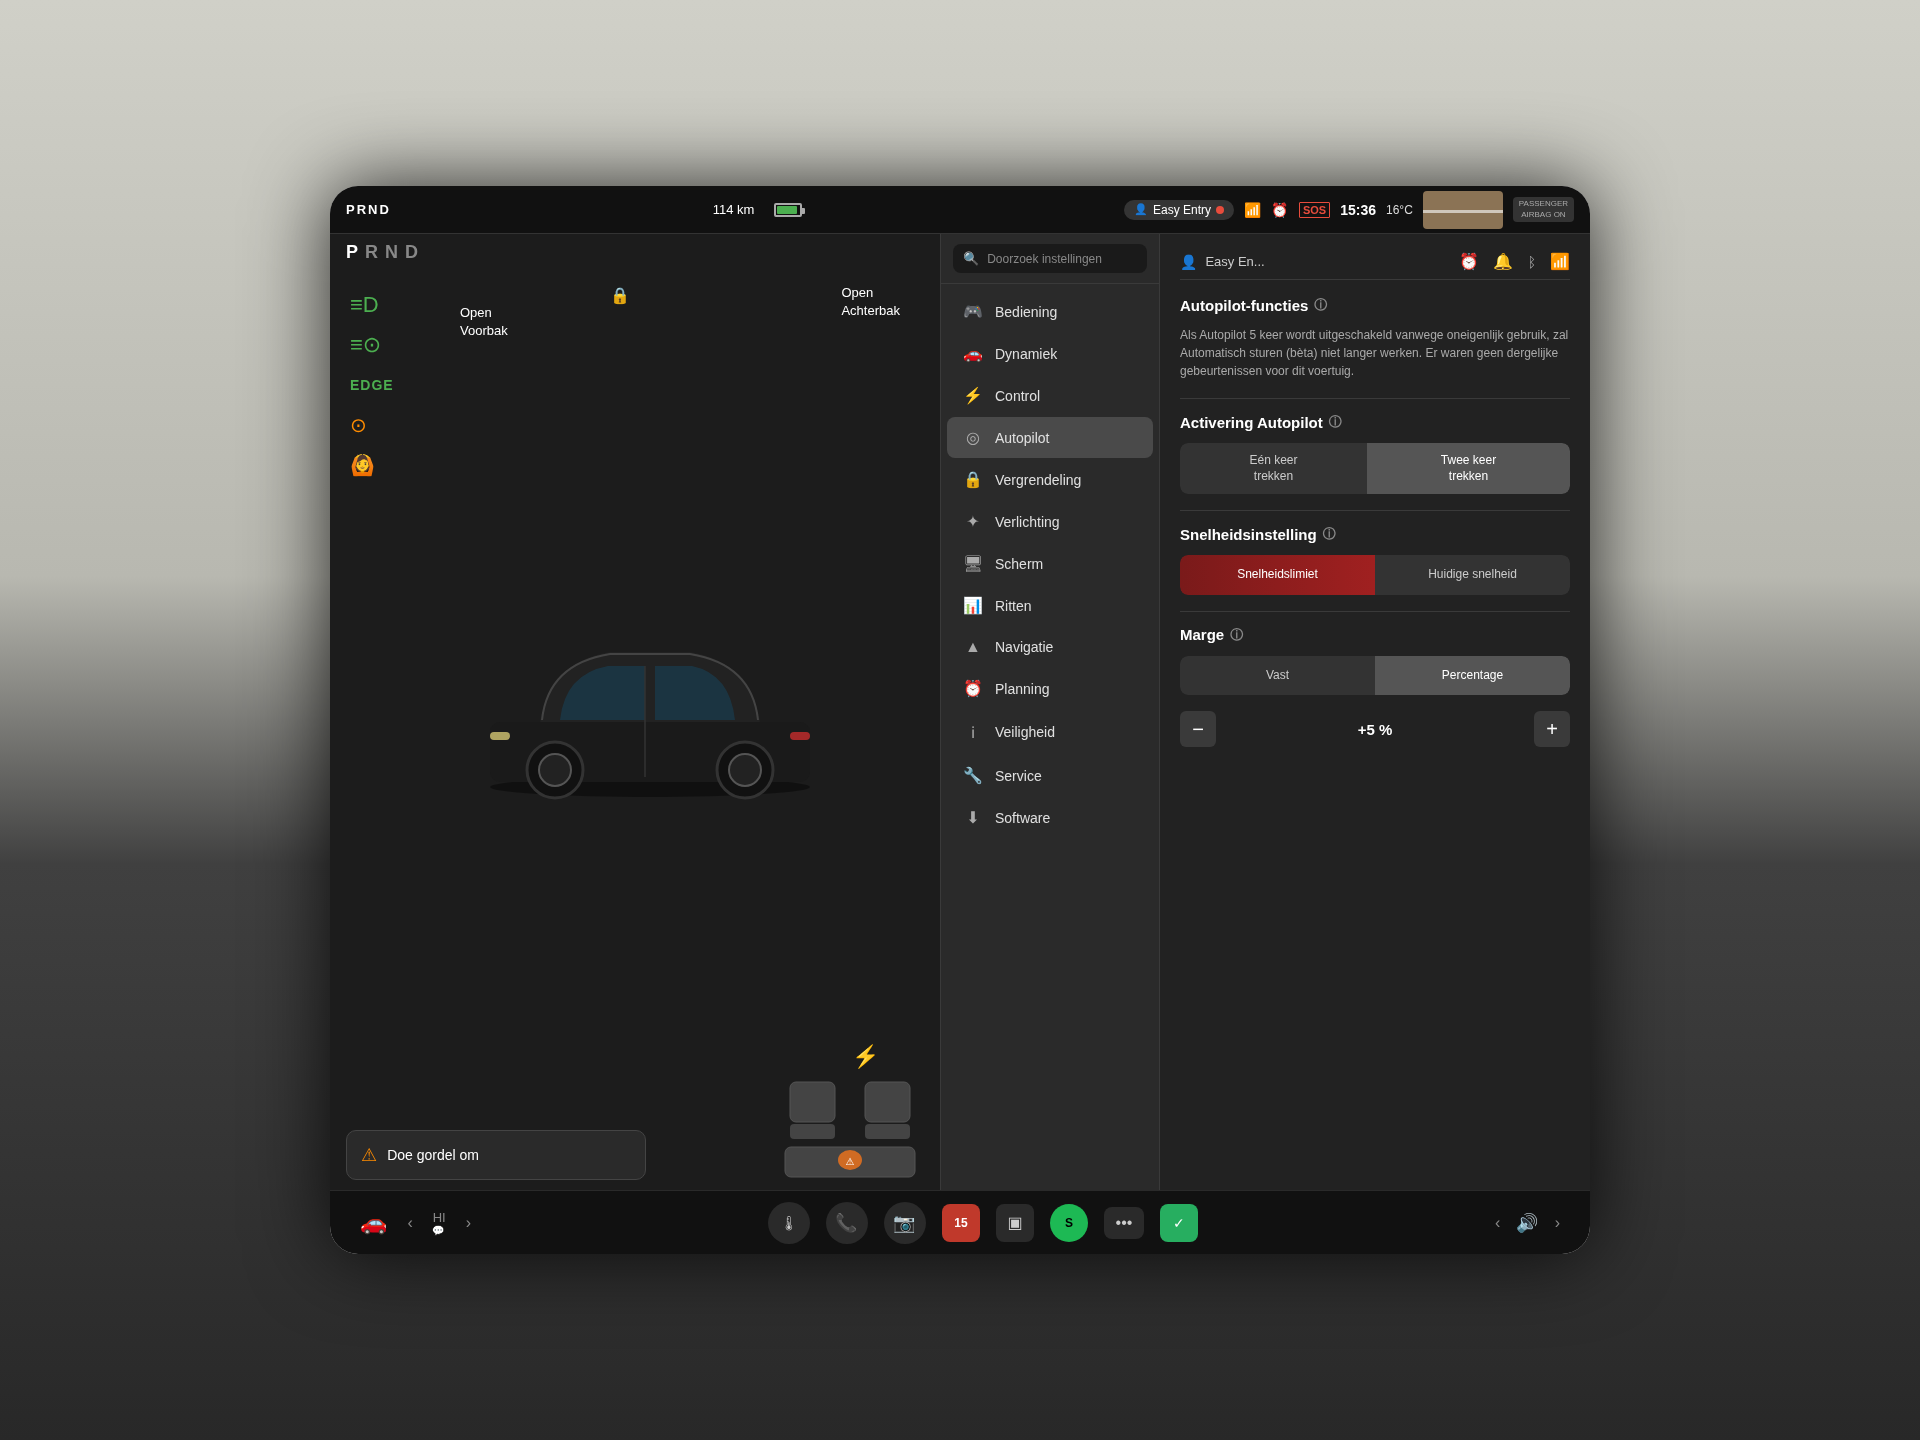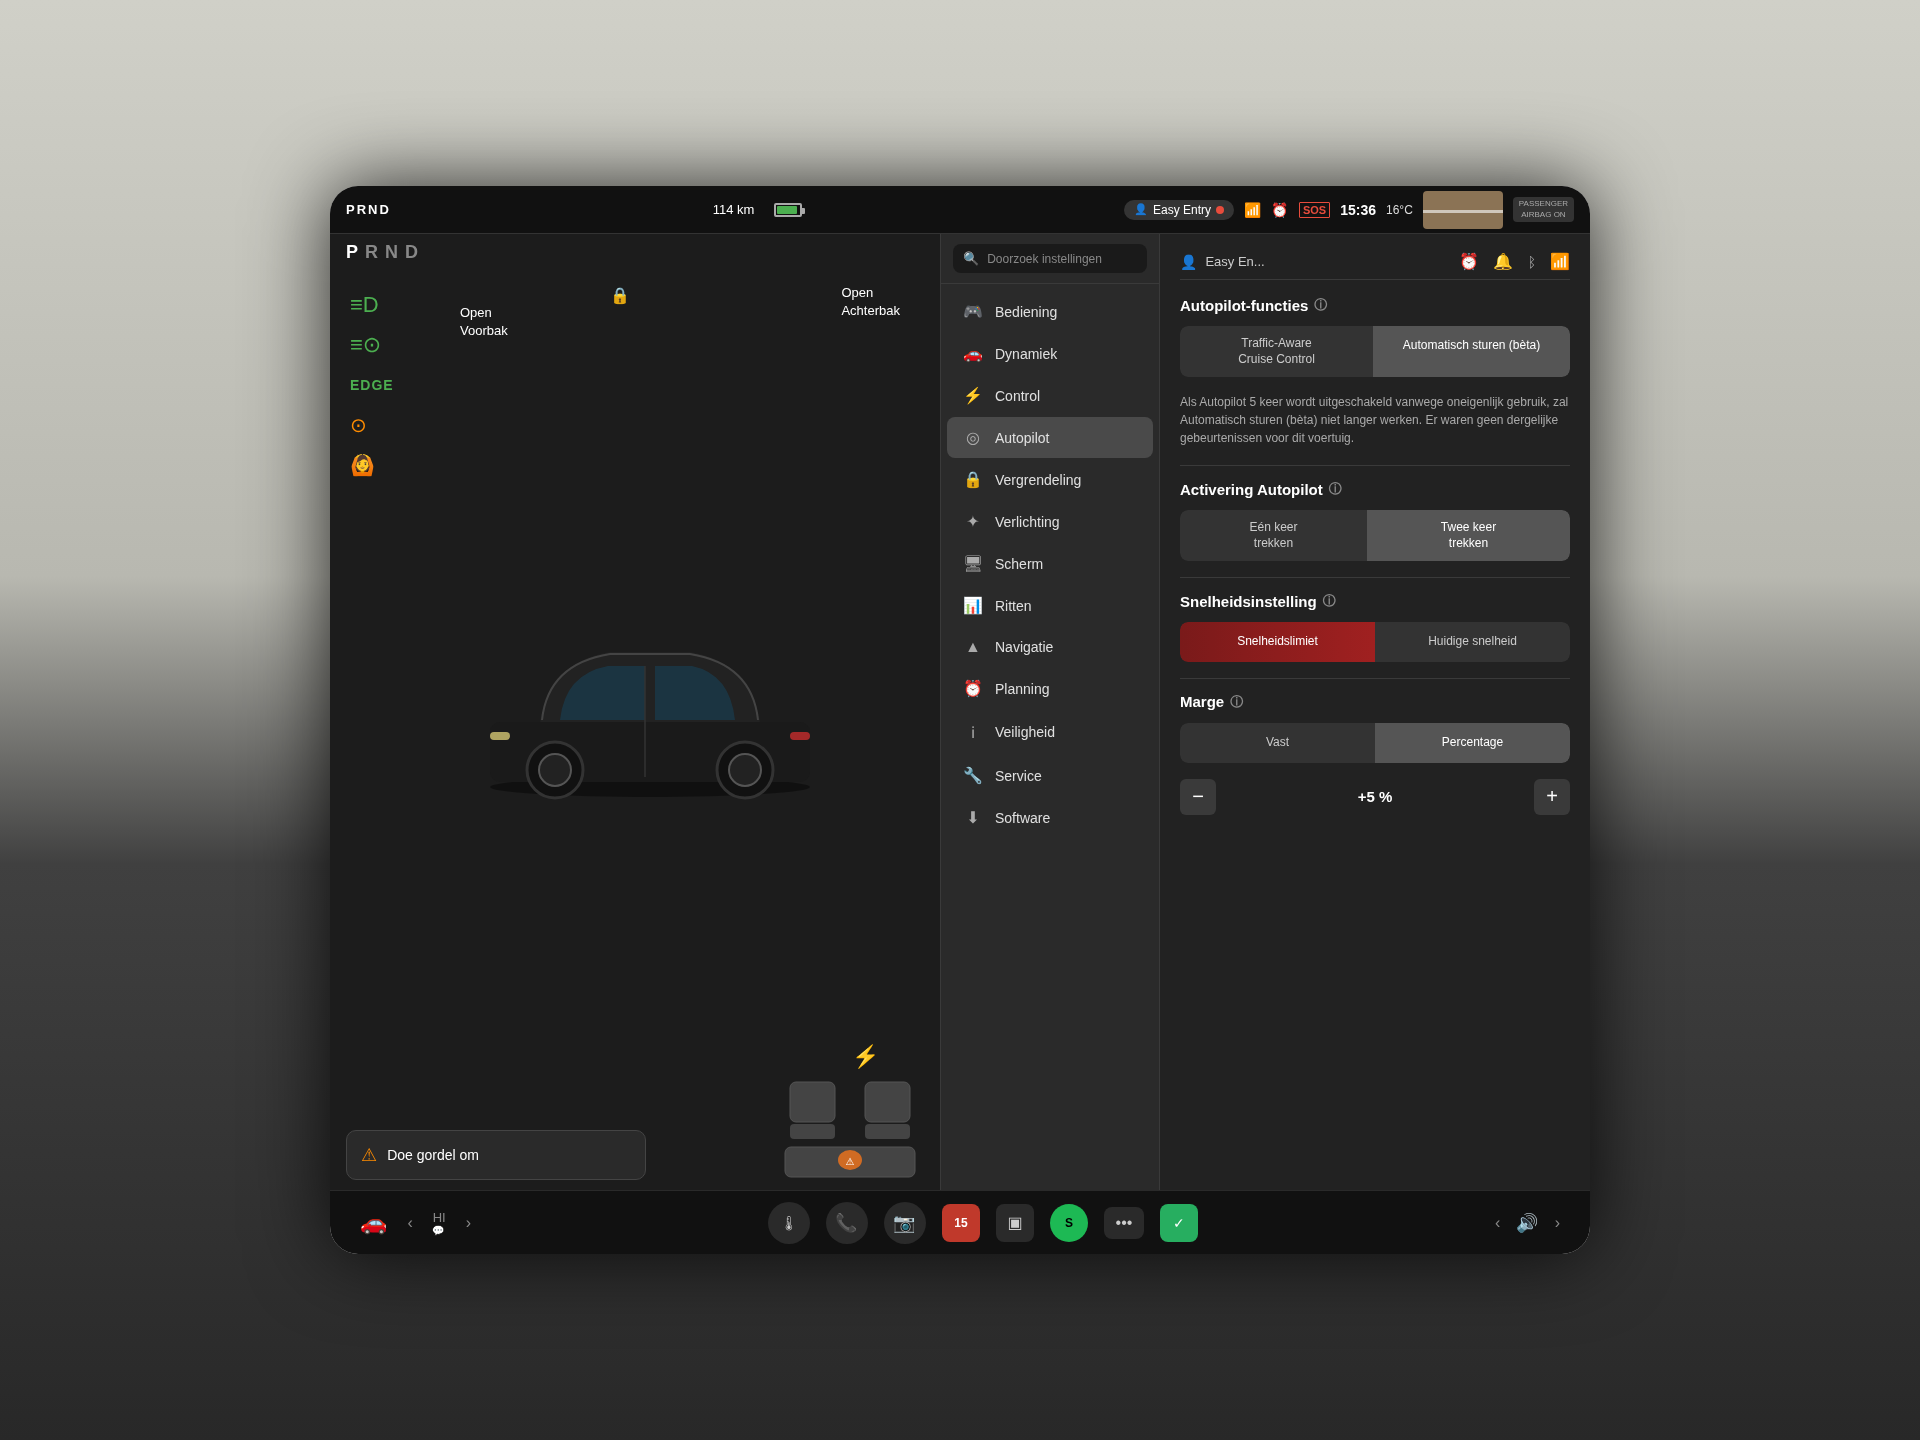--- a/index.html
+++ b/index.html
@@ -857,24 +857,20 @@
             <span class="bluetooth-icon">ᛒ</span>
             <span>📶</span>
           </div>
         </div>
 
         <div class="section-title">
           <span>Autopilot-functies</span>
           <span class="info-icon">ⓘ</span>
         </div>
 
-        <div class="button-group">
-          <div class="btn-option" style="font-size:12px;line-height:1.3;padding:10px 6px;">Traffic-Aware<br>Cruise Control</div>
-          <div class="btn-option active" style="font-size:12px;">Automatisch sturen (bèta)</div>
-        </div>
 
         <div class="warning-text">Als Autopilot 5 keer wordt uitgeschakeld vanwege oneigenlijk gebruik, zal Automatisch sturen (bèta) niet langer werken. Er waren geen dergelijke gebeurtenissen voor dit voertuig.</div>
 
         <hr class="section-divider">
 
         <div class="section-title">
           <span>Activering Autopilot</span>
           <span class="info-icon">ⓘ</span>
         </div>
 

